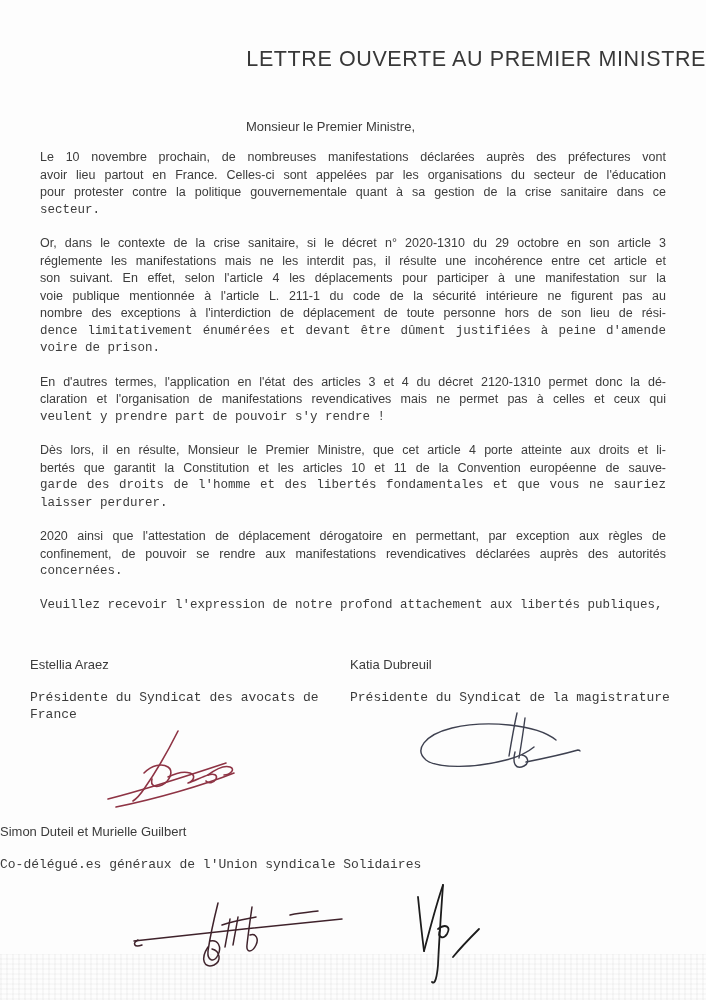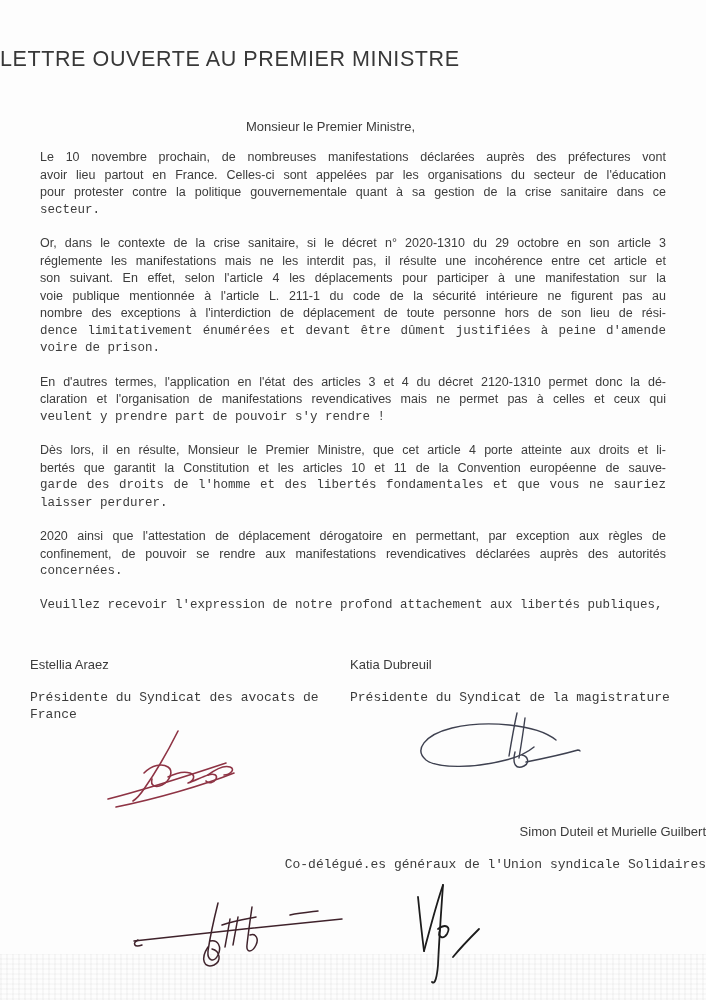--- a/index.html
+++ b/index.html
@@ -15,21 +15,21 @@
   
   .scan-noise{
     position:absolute;left:0;right:0;bottom:0;height:46px;
     background:
       repeating-linear-gradient(90deg, rgba(120,120,120,0.05) 0 2px, transparent 2px 6px),
       repeating-linear-gradient(0deg, rgba(120,120,120,0.04) 0 2px, transparent 2px 5px);
     pointer-events:none;
   }
   .title{
     margin:46px 0 0 0;
-    text-align:left;
+    text-align:right;
     font-size:21.5px;
     letter-spacing:0.6px;
     color:#383838;
     line-height:26px;
     font-weight:400;
   }
   .salutation{
     margin:46px 40px 0 40px;
     padding-left:206px;
     font-size:13px;
@@ -57,21 +57,21 @@
     padding-left:30px;
     padding-right:36px;
   }
   .sig-col{width:320px;}
   .sig-name{font-size:13px;line-height:17px;}
   .sig-role{font-size:13px;line-height:17px;margin-top:16px;font-family:Liberation Mono, monospace;}
   .sig-draw{margin-top:4px;height:84px;}
   .sig-draw svg{display:block;margin:0 auto;}
   .sig-draw.left svg{transform:translateX(-15px);}
   .sig-draw.right svg{transform:translateX(-14px);}
-  .sig-bottom{margin-top:12px;text-align:right;}
+  .sig-bottom{margin-top:12px;text-align:left;}
   .sig-bottom .sig-role{margin-top:16px;}
   .sig-bottom-row{
     display:flex;
     align-items:flex-start;
     margin-top:6px;
     padding-left:130px;
     height:112px;
   }
   .sig-bottom-row .svg-a{padding-top:14px;}
   .sig-bottom-row .svg-b{margin-left:55px;}

